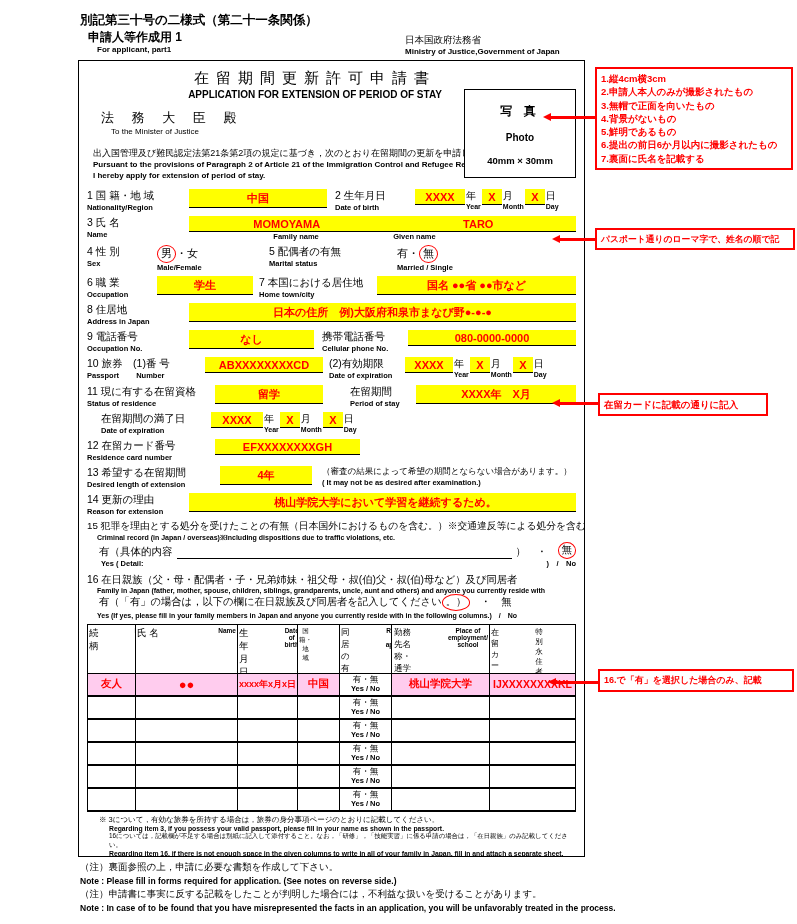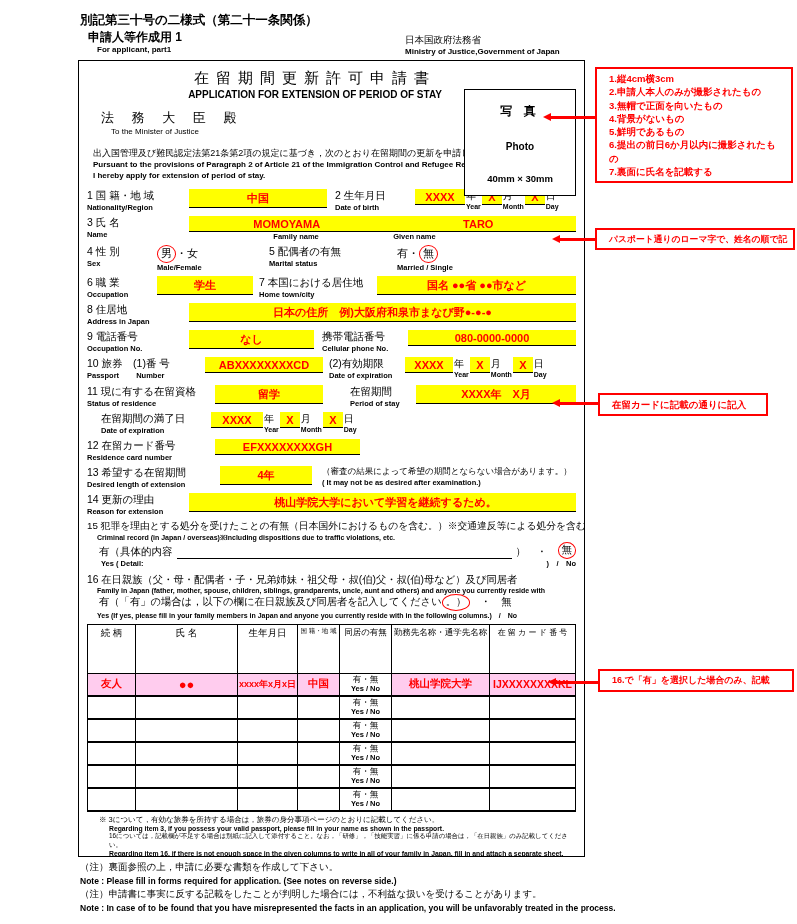--- a/index.html
+++ b/index.html
@@ -16,21 +16,21 @@
   .hdr-gov .en { font-size: 8px; font-weight: bold; }
 
   
   .form-box { position: absolute; left: 78px; top: 60px; width: 507px; height: 797px;
     border: 1.5px solid #000; padding: 0 8px; overflow: hidden; background: #fff; }
 
   .title { margin-top: 8px; width: 380px; margin-left: 38px; text-align: center; }
   .title .jp { font-size: 15px; letter-spacing: 7px; white-space: nowrap; }
   .title .en { font-size: 10px; font-weight: bold; margin-top: 1px; }
 
-  .photo-box { position: absolute; top: 28px; right: 8px; width: 112px; height: 107px;
+  .photo-box { position: absolute; top: 28px; right: 8px; width: 112px; height: 89px;
     border: 1.2px solid #000; display: flex; flex-direction: column; align-items: center;
     justify-content: space-between; padding: 13px 0 11px; background: #fff; }
   .photo-box .jp { font-size: 12px; font-weight: bold; letter-spacing: 4px; }
   .photo-box .en { font-size: 10px; font-weight: bold; }
   .photo-box .size { font-size: 9.5px; font-weight: bold; }
 
   .minister { margin-top: 9px; margin-left: 14px; }
   .minister .jp { font-size: 13px; letter-spacing: 7px; }
   .minister .en { font-size: 8px; font-weight: normal; margin-left: 10px; }
 
@@ -65,21 +65,21 @@
   .jpline { display: flex; align-items: flex-end; font-size: 10.5px; margin-left: 12px; }
   .fill { flex: 1; border-bottom: 1px solid #000; margin: 0 4px; }
   .enline { display: flex; font-size: 7.5px; font-weight: bold; margin-left: 14px; }
   .sp { flex: 1; }
   .ansline16 { font-size: 10.3px; margin-left: 12px; white-space: nowrap; }
 
   
   .family-table { width: 100%; border-collapse: collapse; table-layout: fixed; margin-top: 3px; }
   .family-table th, .family-table td { border: 1px solid #000; overflow: hidden; }
   .family-table th { font-weight: normal; height: 48px; padding: 2px 1px; vertical-align: top; }
-  .thwrap { display: flex; flex-direction: column; justify-content: space-between; height: 44px; text-align: center; gap: 36px; }
+  .thwrap { display: flex; flex-direction: row; justify-content: space-between; height: 44px; text-align: center; gap: 36px; }
   .thwrap .jp { font-size: 9.5px; } .thwrap .jps { font-size: 6.5px; }
   .thwrap .en { font-size: 6.5px; font-weight: bold; line-height: 1.1; }
   .thwrap .en2 { font-size: 5.5px; font-weight: bold; line-height: 1.1; }
   .thwrap .jp2 { font-size: 8px; }
   .family-table td { height: 23px; border-bottom: 2px solid #000; text-align: center; }
   .family-table tr.data td { font-size: 10.5px; }
   tr.pink td { background: #ffccee; color: #f00; font-weight: bold; }
   tr.pink td.residing { background: #fff; color: #000; font-weight: normal; }
   td.residing .oj { font-size: 8.5px; line-height: 1.15; }
   td.residing .oe { font-size: 7.5px; font-weight: bold; line-height: 1.15; }
@@ -90,21 +90,21 @@
   .footnote .ja1 { font-size: 7.5px; }
   .footnote .enl { font-size: 6.8px; font-weight: bold; padding-left: 10px; }
   .footnote .ja2 { font-size: 6.4px; padding-left: 10px; }
 
   .bnotes { position: absolute; left: 80px; top: 861px; }
   .bnotes .jp { font-size: 9.5px; margin-bottom: 2px; }
   .bnotes .en { font-size: 8.5px; font-weight: bold; margin-bottom: 2px; }
 
   
   .ann { position: absolute; border: 2px solid #f00; color: #f00; font-weight: bold;
-    background: #fff; padding: 3px 12px; font-size: 9.5px; line-height: 1.4; }
+    background: #fff; padding: 3px 4px; font-size: 9.5px; line-height: 1.4; }
   #ann-photo { left: 595px; top: 67px; width: 198px; }
   #ann-name { left: 595px; top: 228px; width: 200px; font-size: 8.8px; white-space: nowrap; }
   #ann-period { left: 598px; top: 393px; width: 170px; }
   #ann-family { left: 598px; top: 669px; width: 196px; font-size: 9px; }
   .arrow { position: absolute; height: 2.5px; background: #f00; }
   .arrow::before { content: ""; position: absolute; left: -8px; top: -3.5px; width: 0; height: 0;
     border-top: 4.5px solid transparent; border-bottom: 4.5px solid transparent; border-right: 8px solid #f00; }
   #ar-photo { left: 551px; top: 116px; width: 44px; }
   #ar-name { left: 560px; top: 238px; width: 35px; }
   #ar-period { left: 560px; top: 402px; width: 38px; }

